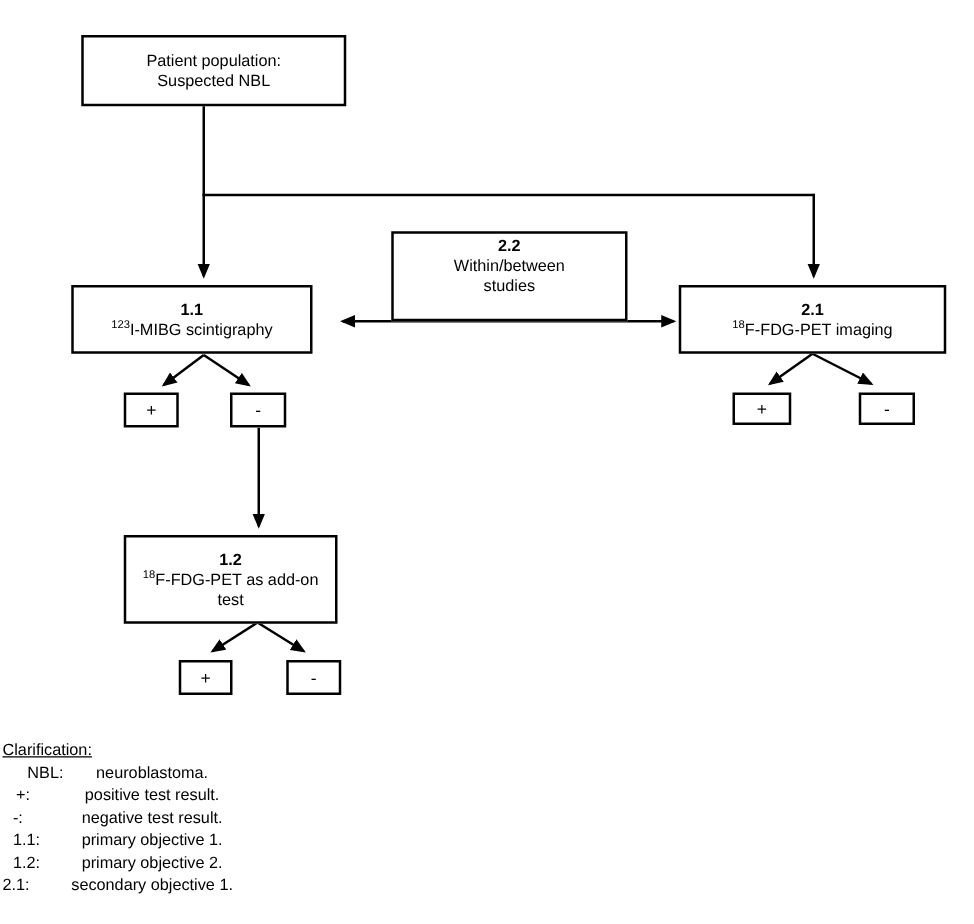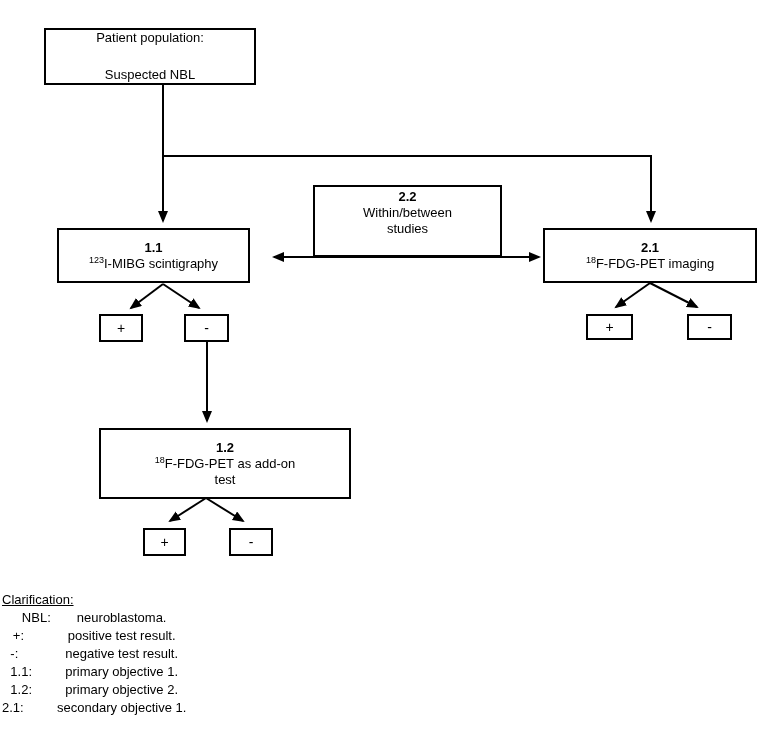--- a/index.html
+++ b/index.html
@@ -103,42 +103,42 @@
 
     <line x1="207" y1="342" x2="207" y2="421" stroke="#000" stroke-width="2" marker-end="url(#arrowEnd)"></line>
 
     <line x1="206" y1="498" x2="170" y2="521" stroke="#000" stroke-width="2" marker-end="url(#arrowEnd)"></line>
     <line x1="206" y1="498" x2="243" y2="521" stroke="#000" stroke-width="2" marker-end="url(#arrowEnd)"></line>
 
     <line x1="650" y1="283" x2="616" y2="307" stroke="#000" stroke-width="2" marker-end="url(#arrowEnd)"></line>
     <line x1="650" y1="283" x2="697" y2="307" stroke="#000" stroke-width="2" marker-end="url(#arrowEnd)"></line>
   </svg>
 
-  <div class="box" style="left:44px; top:28px; width:212px; height:57px;justify-content:space-between;">
+  <div class="box" style="left:65px; top:28px; width:212px; height:57px;">
     <div>Patient population:</div>
     <div>Suspected NBL</div>
   </div>
 
   <div class="box top-align" style="left:313px; top:185px; width:189px; height:72px;">
     <div class="box-id">2.2</div>
     <div>Within/between</div>
     <div>studies</div>
   </div>
 
   <div class="box" style="left:57px; top:228px; width:193px; height:55px;">
     <div class="box-id">1.1</div>
     <div><sup>123</sup><span>I-MIBG scintigraphy</span></div>
   </div>
 
   <div class="box" style="left:543px; top:228px; width:214px; height:55px;">
     <div class="box-id">2.1</div>
     <div><sup>18</sup><span>F-FDG-PET imaging</span></div>
   </div>
 
-  <div class="box" style="left:99px; top:428px; width:252px; height:71px;">
+  <div class="box" style="left:99px; top:428px; width:171px; height:71px;">
     <div class="box-id">1.2</div>
     <div><sup>18</sup><span>F-FDG-PET as add-on</span></div>
     <div>test</div>
   </div>
 
   <div class="small-box" style="left:99px; top:314px; width:44px; height:28px;">
     <span>+</span>
   </div>
   <div class="small-box" style="left:184px; top:314px; width:45px; height:28px;">
     <span>-</span>

